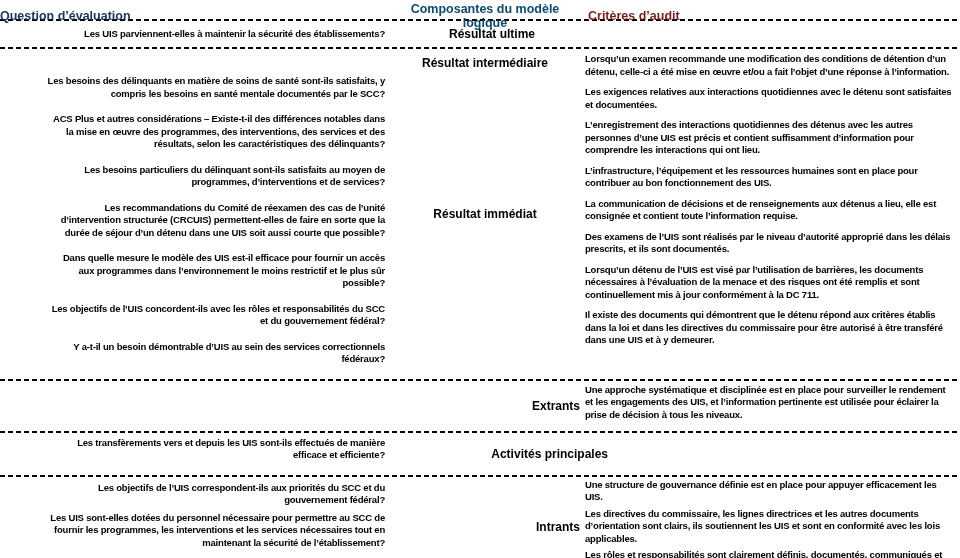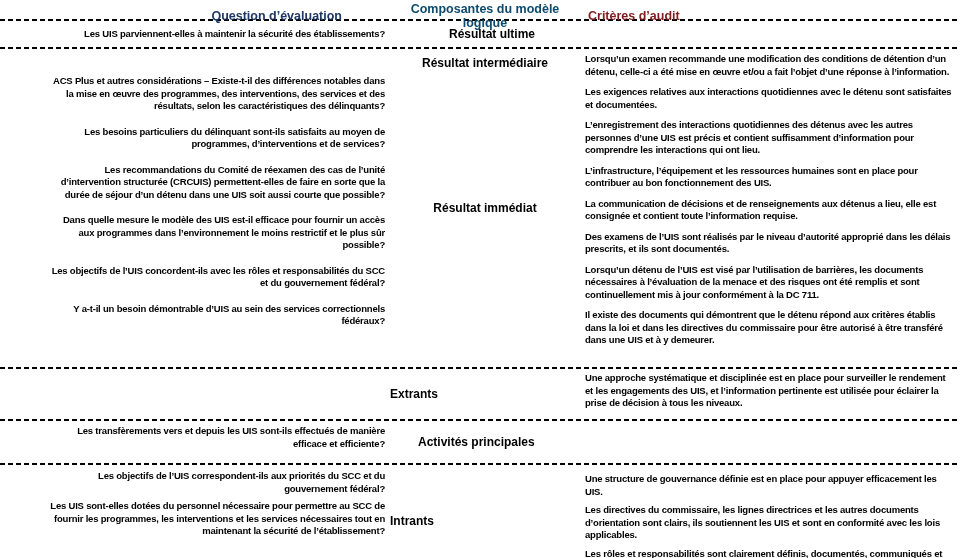--- a/index.html
+++ b/index.html
@@ -13,34 +13,34 @@
 
   .divider {
     height: 2px; width: 960px;
     background: repeating-linear-gradient(90deg, #000 0 5px, transparent 5px 8px);
   }
 
   .row { display: grid; grid-template-columns: 390px 190px 380px; width: 960px; }
 
   
   .hrow { height: 17px; align-items: center; font-size: 12.5px; }
-  .hcell.q { text-align: right; padding-right: 48px; }
+  .hcell.q { padding-right: 48px; }
   .hcell.c { text-align: center; }
   .hcell.a { text-align: left; padding-left: 8px; }
 
   
   .qcell {
     text-align: right; padding: 0 5px 0 46px;
     font-size: 9.5px; line-height: 12.5px; letter-spacing: -0.2px;
   }
   .qcell p { margin: 0 0 13px 0; }
 
   
   .ccell { position: relative; text-align: center; font-size: 12px; }
-  .ccell.flexmid { display: flex; align-items: center; justify-content: flex-start; }
+  .ccell.flexmid { display: flex; align-items: center; justify-content: flex-end; }
   .comp-top { display: block; padding-top: 7px; }
   .comp-center {
     position: absolute; top: 50%; left: 0; right: 0;
     transform: translateY(-50%);
   }
 
   
   .acell {
     text-align: left; padding: 0 8px 0 5px;
     font-size: 9.5px; line-height: 12.5px; letter-spacing: -0.2px;
@@ -63,21 +63,21 @@
   .s3 { min-height: 50px; }
   .s3 .acell { padding-top: 3px; }
 
   .s4 { min-height: 39px; gap: 28px; }
   .s4 .qcell { padding-top: 4px; }
 
   .s5 { min-height: 88px; }
   .s5 .qcell { padding-top: 5px; }
   .s5 .qcell p { margin-bottom: 5px; }
   .s5 .acell { padding-top: 2px; }
-  .s5 .acell p { margin-bottom: 4px; margin-top: 6px; }
+  .s5 .acell p { margin-bottom: 4px; }
 </style>
 </head>
 <body>
 
 <div class="page">
 
   <div class="row hrow">
     <div class="hcell q" style="color: rgb(31, 56, 100);">Question d’évaluation</div>
     <div class="hcell c" style="color: #0c4a6e;">Composantes du modèle logique</div>
     <div class="hcell a" style="color: #7f1d1d;">Critères d’audit</div>
@@ -92,20 +92,21 @@
     <div class="ccell">
       <span>Résultat ultime</span>
     </div>
     <div class="acell"></div>
   </div>
 
   <div class="divider"></div>
 
   <div class="row s2">
     <div class="qcell">
+      <p>Les besoins des délinquants en matière de soins de santé sont-ils satisfaits, y compris les besoins en santé mentale documentés par le SCC?</p>
       <p>ACS Plus et autres considérations – Existe-t-il des différences notables dans la mise en œuvre des programmes, des interventions, des services et des résultats, selon les caractéristiques des délinquants?</p>
       <p>Les besoins particuliers du délinquant sont-ils satisfaits au moyen de programmes, d’interventions et de services?</p>
       <p>Les recommandations du Comité de réexamen des cas de l’unité d’intervention structurée (CRCUIS) permettent-elles de faire en sorte que la durée de séjour d’un détenu dans une UIS soit aussi courte que possible?</p>
       <p>Dans quelle mesure le modèle des UIS est-il efficace pour fournir un accès aux programmes dans l’environnement le moins restrictif et le plus sûr possible?</p>
       <p class="gap-before">Les objectifs de l’UIS concordent-ils avec les rôles et responsabilités du SCC et du gouvernement fédéral?</p>
       <p>Y a-t-il un besoin démontrable d’UIS au sein des services correctionnels fédéraux?</p>
     </div>
     <div class="ccell">
       <span class="comp-top">Résultat intermédiaire</span>
       <span class="comp-center">Résultat immédiat</span>

